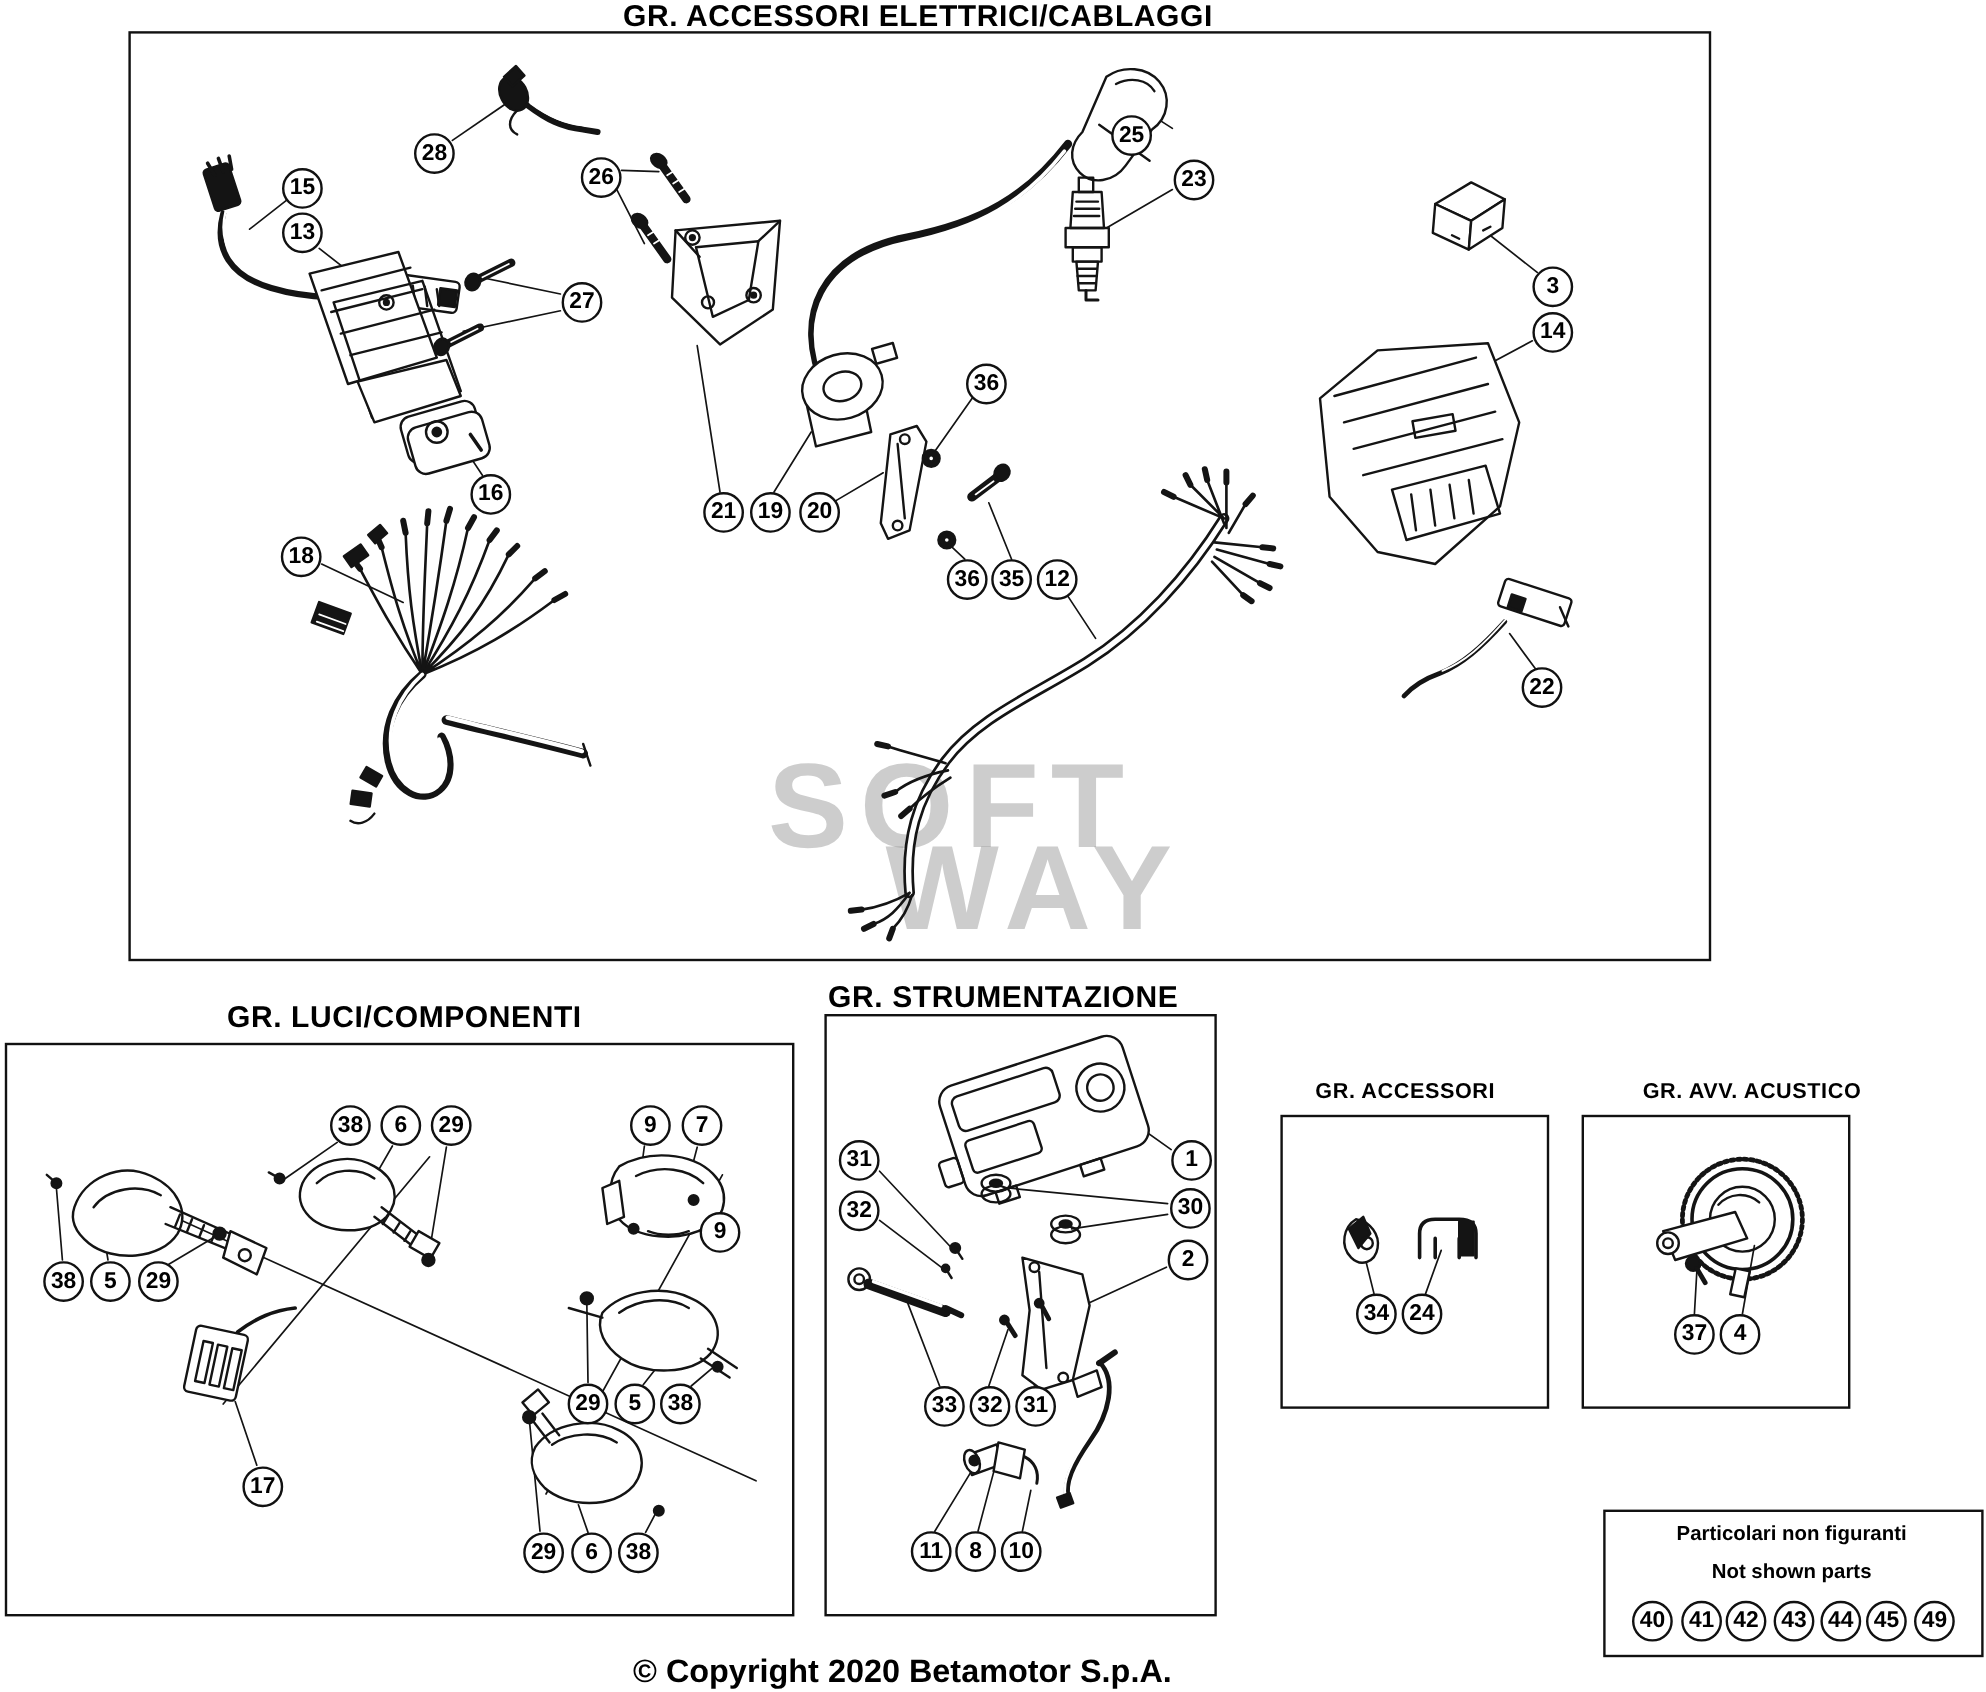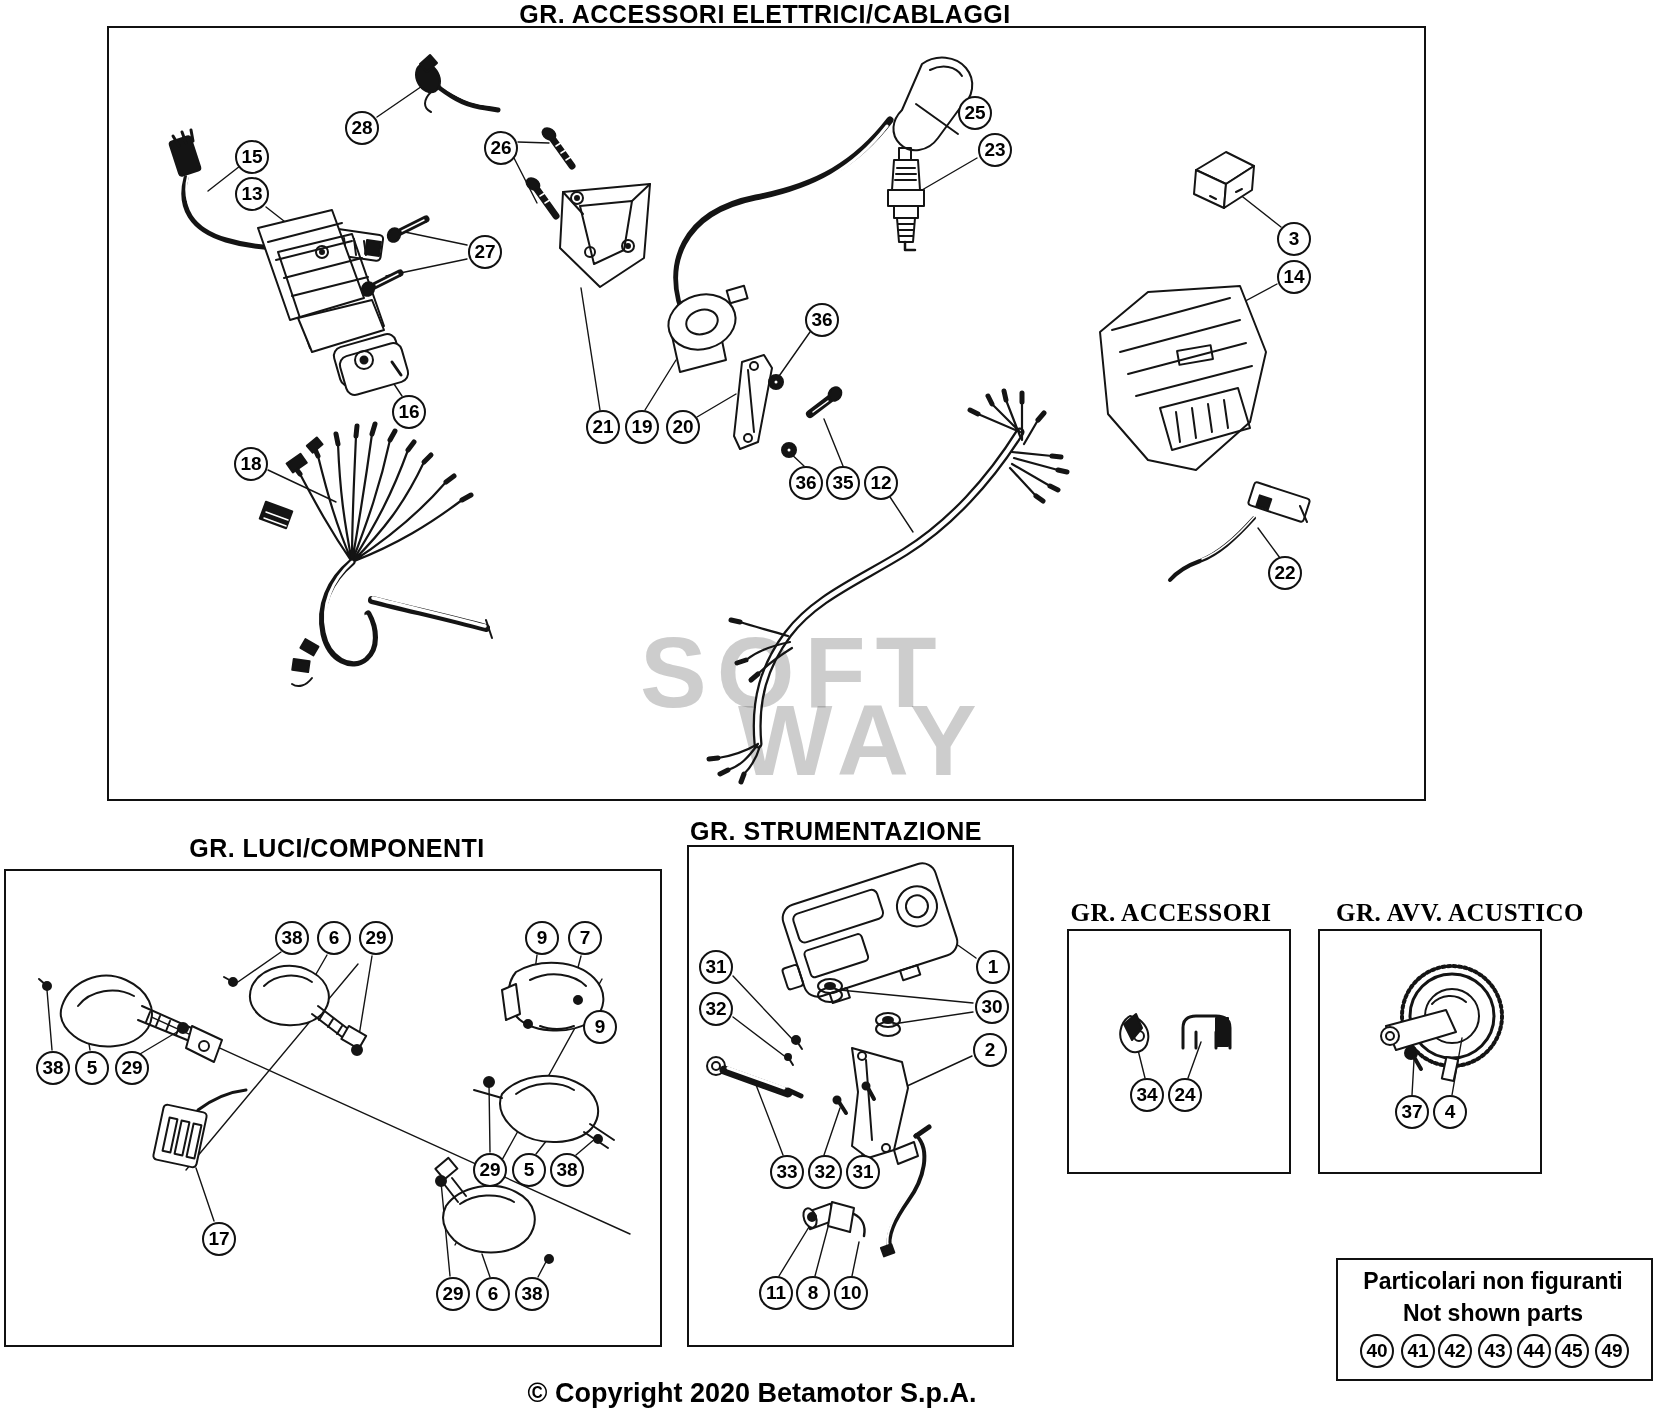--- a/index.html
+++ b/index.html
@@ -1,25 +1,25 @@
 <!DOCTYPE html>
 <html><head>
 <meta charset="utf-8">
 <style>
   html,body{margin:0;padding:0;background:#ffffff;}
   body{width:1655px;height:1410px;font-family:"Liberation Sans",sans-serif;}
   #stage{position:relative;width:1655px;height:1410px;background:#ffffff;overflow:hidden;}
   .box{position:absolute;border:2px solid #111;pointer-events:none;z-index:4;}
   .gtitle{position:absolute;transform:translateX(-50%);font-weight:bold;color:#000;
           white-space:nowrap;z-index:6;font-size:25px;letter-spacing:.5px;}
-  .gtitle.small{font-size:25px;font-family:Liberation Serif, serif;}
+  .gtitle.small{font-size:18px;}
   .callout{position:absolute;width:34px;height:34px;border:2px solid #111;border-radius:50%;
            background:#fff;display:flex;align-items:center;justify-content:center;
            font-size:19px;font-weight:bold;color:#000;z-index:5;box-sizing:border-box;}
-  .nf-line{position:absolute;transform:translateX(-50%);font-weight:bold;font-size:23px;
+  .nf-line{position:absolute;transform:translateX(-50%);font-weight:bold;font-size:17px;
            color:#000;white-space:nowrap;z-index:6;}
   #copyright{position:absolute;left:752px;top:1378px;transform:translateX(-50%);
              font-size:27px;font-weight:bold;color:#000;white-space:nowrap;z-index:6;}
   .wm{position:absolute;font-weight:bold;font-size:100px;line-height:1;letter-spacing:10px;
       color:rgba(90,90,90,0.30);z-index:1;font-family:"Liberation Sans",sans-serif;}
   #wm1{left:640px;top:622px;}
   #wm2{left:738px;top:690px;}
   #art{position:absolute;left:0;top:0;z-index:2;}
   #art *{vector-effect:none;}
 </style>
@@ -429,21 +429,21 @@
       <div class="callout" style="left: 468px; top: 235px;">27</div>
       <div class="callout" style="left: 392px; top: 395px;">16</div>
       <div class="callout" style="left: 234px; top: 447px;">18</div>
       <div class="callout" style="left: 586px; top: 410px;">21</div>
       <div class="callout" style="left: 625px; top: 410px;">19</div>
       <div class="callout" style="left: 666px; top: 410px;">20</div>
       <div class="callout" style="left: 805px; top: 303px;">36</div>
       <div class="callout" style="left: 789px; top: 466px;">36</div>
       <div class="callout" style="left: 826px; top: 466px;">35</div>
       <div class="callout" style="left: 864px; top: 466px;">12</div>
-      <div class="callout" style="left: 958px; top: 96px;">25</div>
+      <div class="callout" style="left: 926px; top: 96px;">25</div>
       <div class="callout" style="left: 978px; top: 133px;">23</div>
       <div class="callout" style="left: 1277px; top: 222px;">3</div>
       <div class="callout" style="left: 1277px; top: 260px;">14</div>
       <div class="callout" style="left: 1268px; top: 556px;">22</div>
       <div class="callout" style="left: 275px; top: 921px;">38</div>
       <div class="callout" style="left: 317px; top: 921px;">6</div>
       <div class="callout" style="left: 359px; top: 921px;">29</div>
       <div class="callout" style="left: 525px; top: 921px;">9</div>
       <div class="callout" style="left: 568px; top: 921px;">7</div>
       <div class="callout" style="left: 583px; top: 1010px;">9</div>

